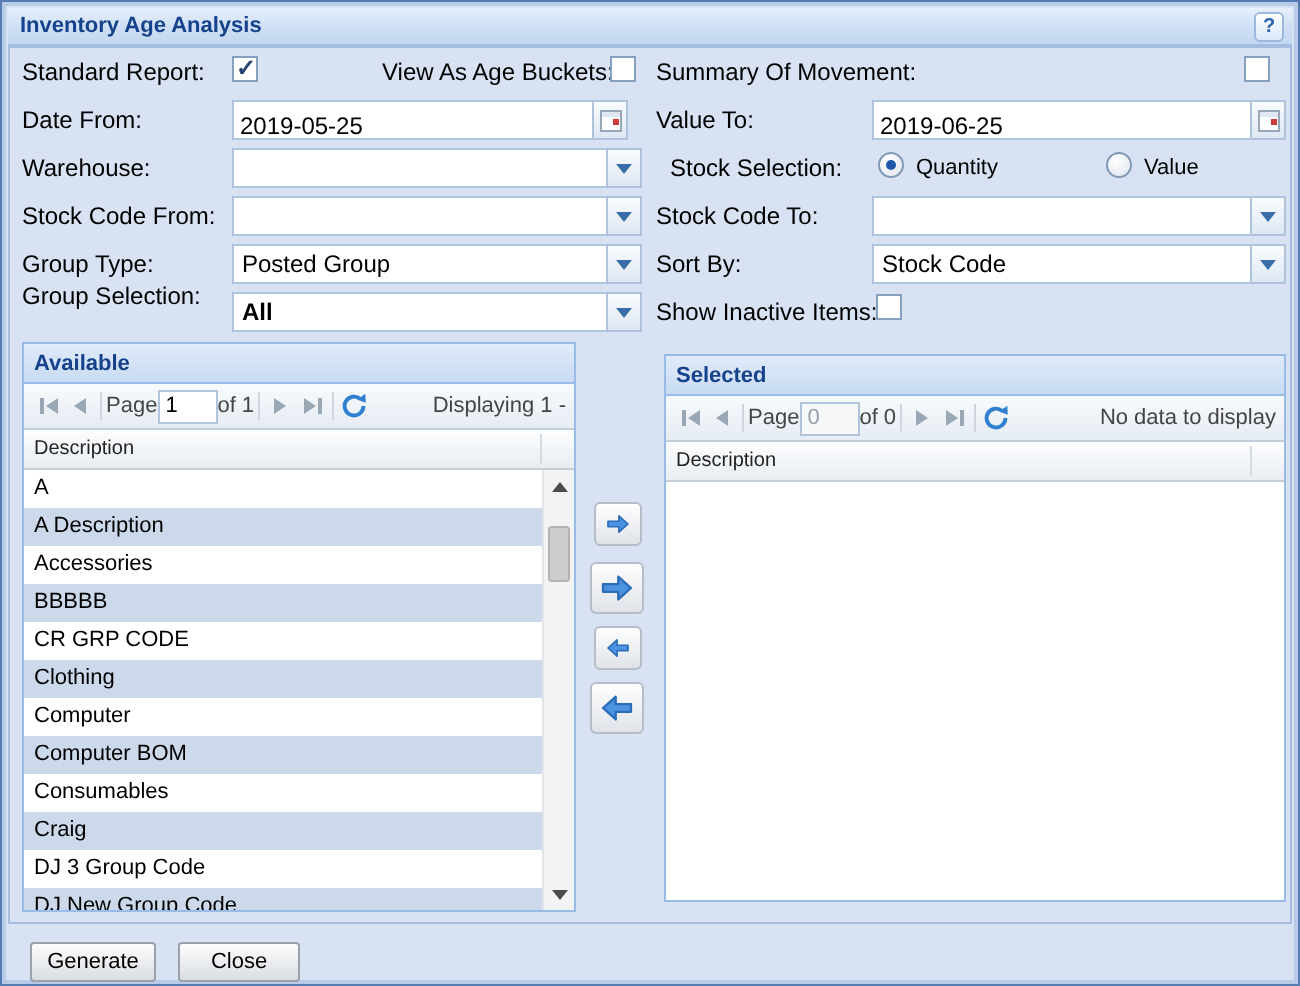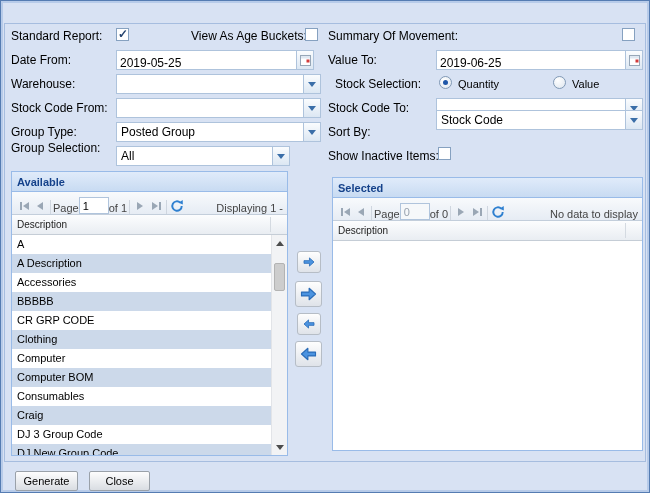--- a/index.html
+++ b/index.html
@@ -93,21 +93,21 @@
     background: linear-gradient(#e0ebfa, #c8dbf2);
     border-bottom: 1px solid #99bbe8;
     font-size: 11px; font-weight: bold; color: #15428b;
     padding: 4px 0 0 5px;
   }
 
   .pg-toolbar {
     height: 23px; flex: 0 0 23px;
     background: linear-gradient(#f8fafc, #e6ecf4);
     border-bottom: 1px solid #c3cedb;
-    display: flex; align-items: flex-end; padding: 0 4px; gap: 0;
+    display: flex; align-items: center; padding: 0 4px; gap: 0;
     font-size: 11px; color: #444; overflow: hidden;
   }
   .pg-btn { width: 16px; height: 16px; display: flex; align-items: center; justify-content: center; gap: 1px; cursor: pointer; flex: 0 0 auto; }
   .tri-l { width: 0; height: 0; border-top: 4px solid transparent; border-bottom: 4px solid transparent; border-right: 6px solid #9aa7b5; }
   .tri-r { width: 0; height: 0; border-top: 4px solid transparent; border-bottom: 4px solid transparent; border-left: 6px solid #9aa7b5; }
   .pbar  { width: 2px; height: 8px; background: #9aa7b5; }
   .pg-sep { width: 1px; height: 14px; background: #cfd6df; margin: 0 2px; flex: 0 0 auto; }
   .pg-txt { flex: 0 0 auto; }
   .pg-input {
     width: 30px; height: 17px; border: 1px solid #b0c4dc; background: #fff;
@@ -159,20 +159,26 @@
     font-family: "Liberation Sans", sans-serif; font-size: 11px; color: #000; cursor: pointer;
   }
   #generate-btn { left: 14px; top: 470px; width: 63px; }
   #close-btn    { left: 88px; top: 470px; width: 61px; }
 </style>
 </head>
 <body>
 
 <div id="win">
 
+  <div class="titlebar">
+    <span class="title">Inventory Age Analysis</span>
+    <div class="help-btn">
+      <span>?</span>
+    </div>
+  </div>
 
   <div class="content-bg"></div>
 
   <span class="lbl" style="left:10px; top:28px;">Standard Report:</span>
   <div class="cb checked" style="left:115px; top:27px;"></div>
 
   <span class="lbl" style="left:190px; top:28px;">View As Age Buckets:</span>
   <div class="cb" style="left:304px; top:27px;"></div>
 
   <span class="lbl" style="left:327px; top:28px;">Summary Of Movement:</span>
@@ -234,29 +240,29 @@
 
   <span class="lbl" style="left:10px; top:124px;">Group Type:</span>
   <div class="field" style="left:115px; top:121px; width:205px;">
     <span class="combo-val">Posted Group</span>
     <div class="trigger">
         <div class="arr"></div>
       </div>
   </div>
 
   <span class="lbl" style="left:327px; top:124px;">Sort By:</span>
-  <div class="field" style="left:435px; top:109px; width:207px;">
+  <div class="field" style="left:435px; top:121px; width:207px;">
     <span class="combo-val">Stock Code</span>
     <div class="trigger">
         <div class="arr"></div>
       </div>
   </div>
 
   <span class="lbl" style="left:10px; top:140px;">Group Selection:</span>
-  <div class="field" style="left:115px; top:145px; width:174px;">
+  <div class="field" style="left:115px; top:145px; width:205px;font-weight:bold;">
     <span class="combo-val">All</span>
     <div class="trigger">
         <div class="arr"></div>
       </div>
   </div>
 
   <span class="lbl" style="left:327px; top:148px;">Show Inactive Items:</span>
   <div class="cb" style="left:437px; top:146px;"></div>
 
   <div class="panel" id="available-panel">

